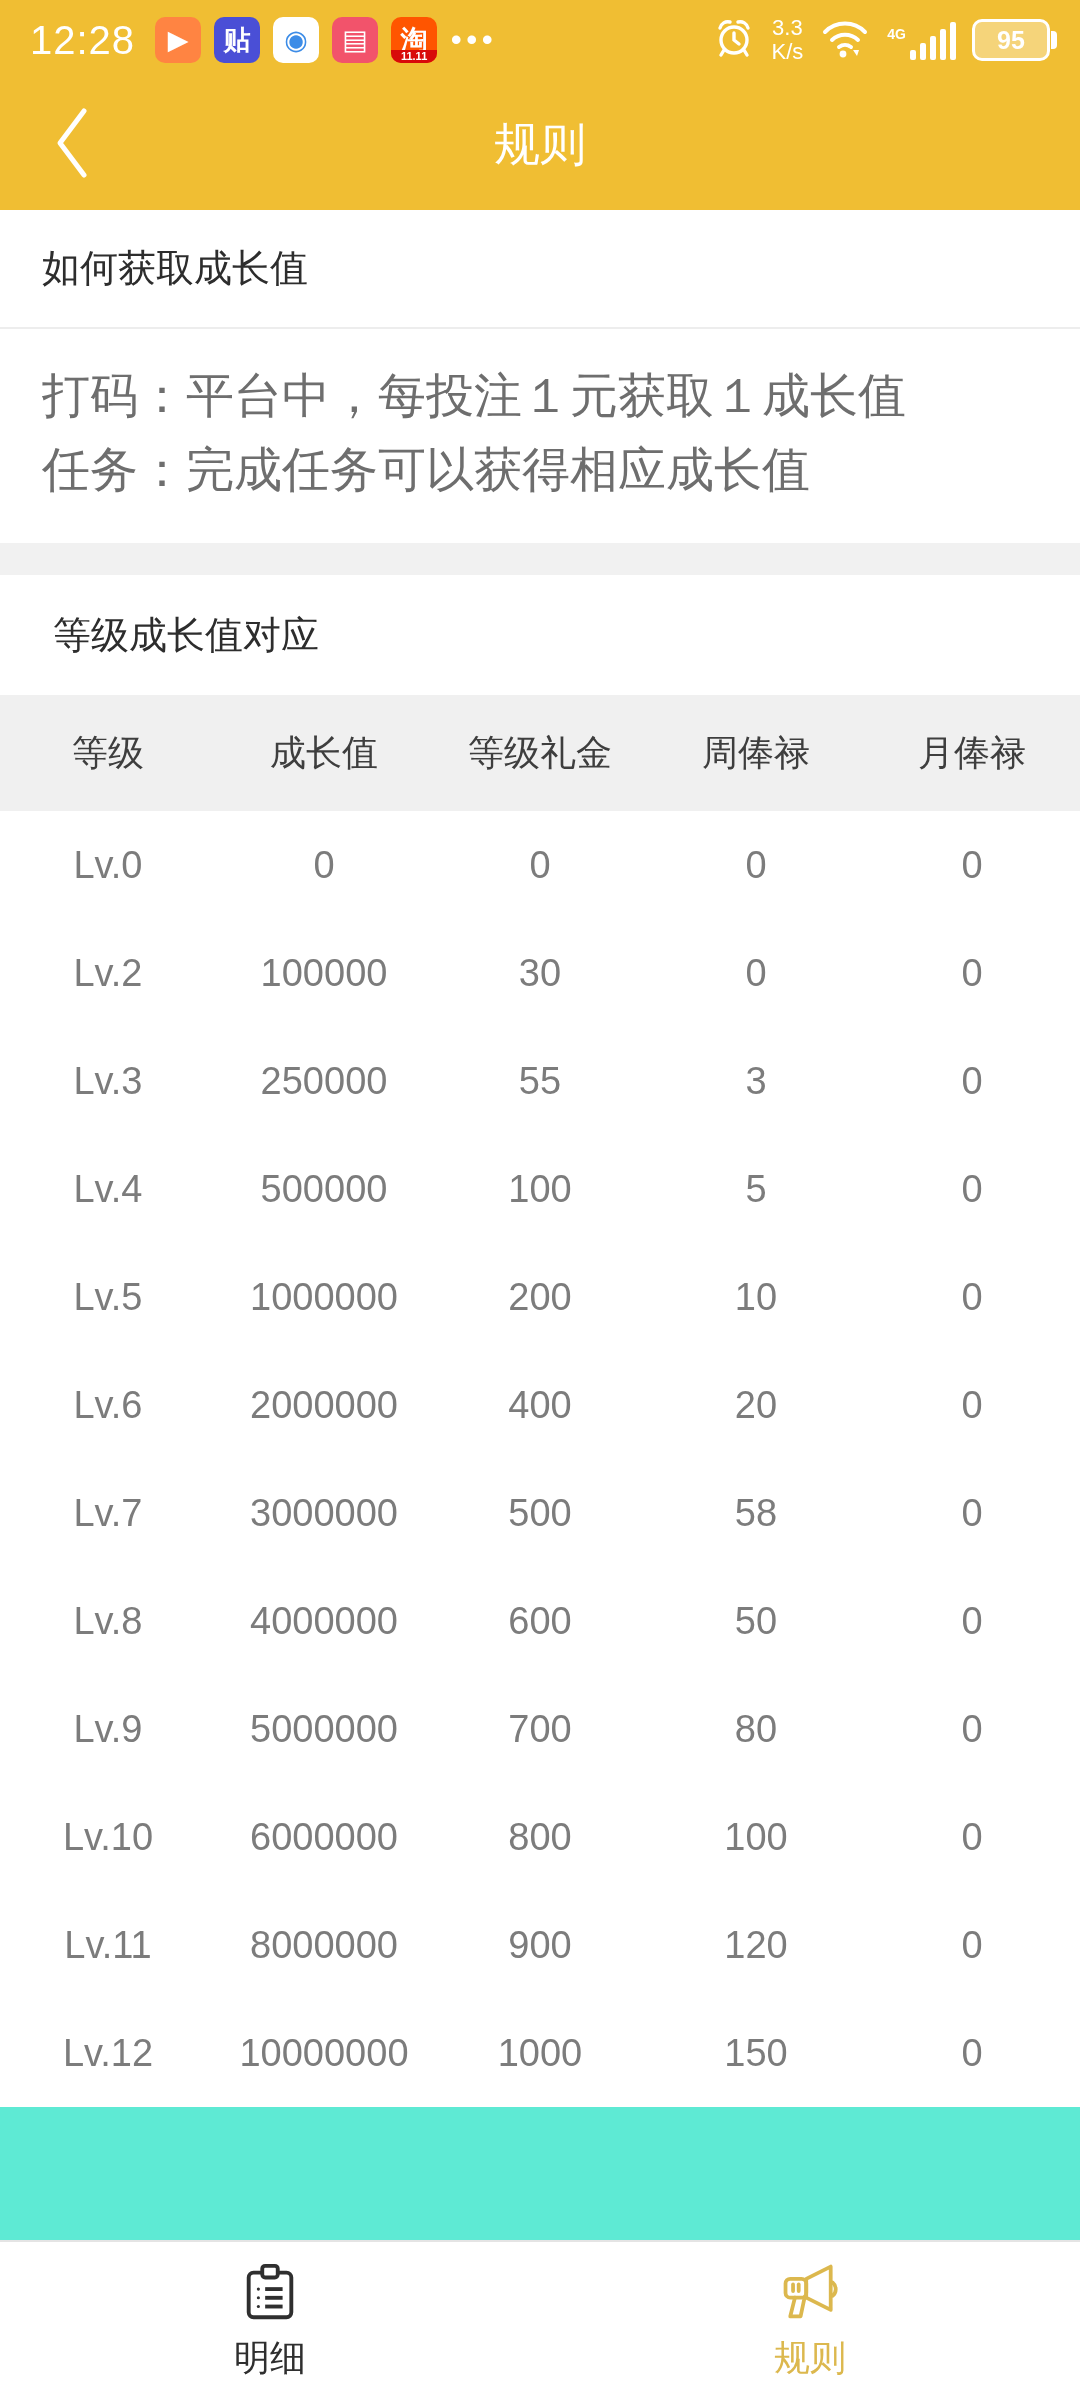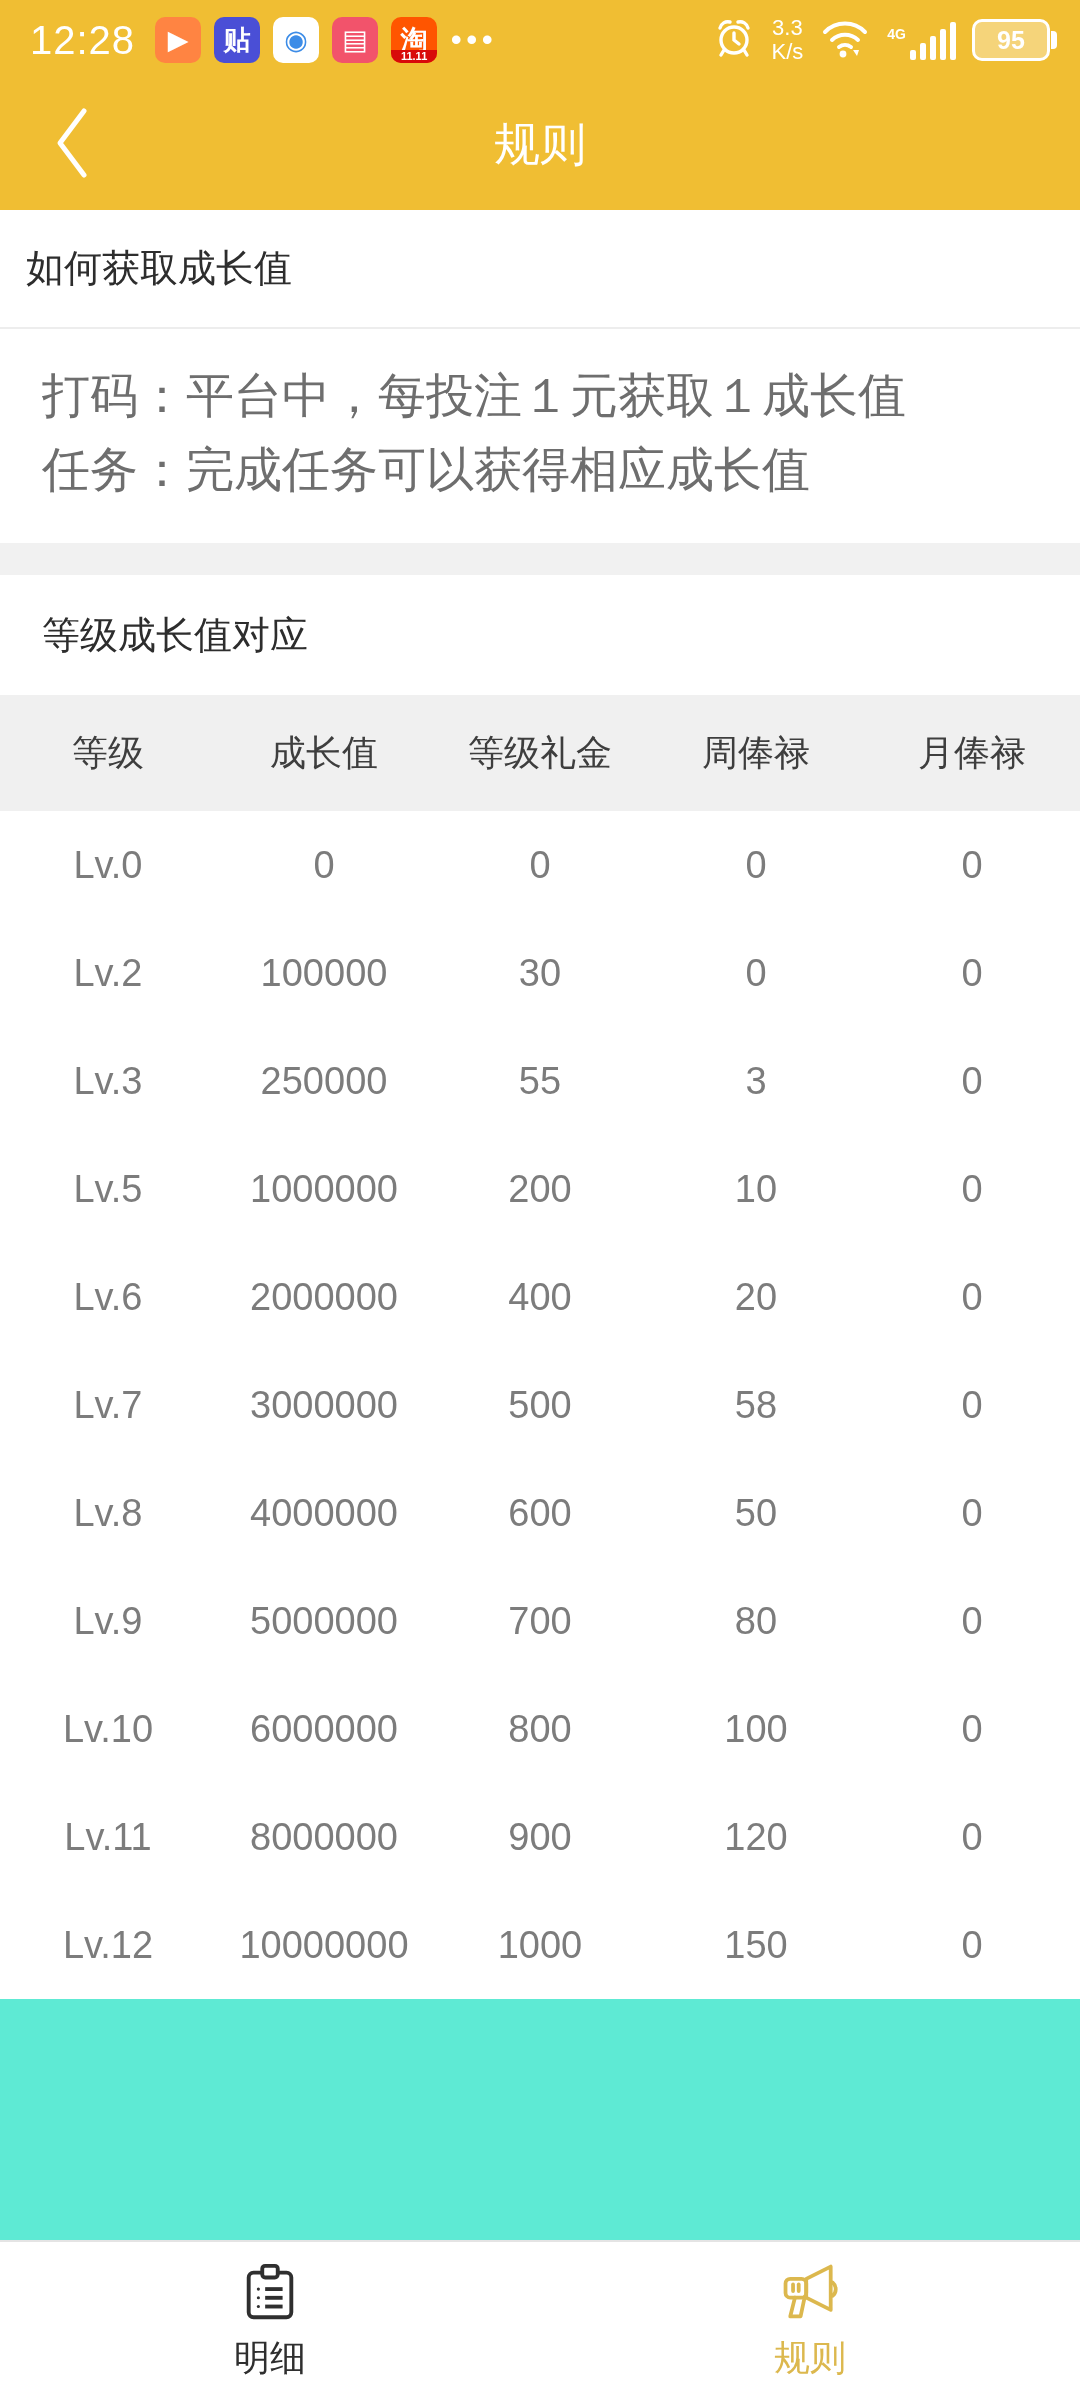--- a/index.html
+++ b/index.html
@@ -44,26 +44,26 @@
   .battery span{font-size:25px;font-weight:700;color:#fff;}
   .battery::after{content:"";position:absolute;right:-10px;top:50%;transform:translateY(-50%);
     width:6px;height:18px;background:#fff;border-radius:0 4px 4px 0;}
 
   .nav-bar{height:130px;position:relative;display:flex;align-items:center;justify-content:center;}
   .back-btn{position:absolute;left:42px;top:50%;transform:translateY(-50%);width:60px;height:80px;
     display:flex;align-items:center;justify-content:center;cursor:pointer;}
   .nav-title{color:#fff;font-size:46px;}
 
   
-  .section-title{font-size:38px;color:var(--heading-text);padding:0 26px;height:119px;
+  .section-title{font-size:38px;color:var(--heading-text);padding:0 42px;height:119px;
     display:flex;align-items:center;border-bottom:2px solid var(--divider);background:#fff;}
   .paragraphs{background:#fff;height:214px;padding:30px 42px 0 42px;}
   .para{font-size:48px;color:var(--body-text);line-height:74px;white-space:nowrap;}
   .band{height:32px;background:var(--band-bg);}
-  .section-title2{font-size:38px;color:var(--heading-text);padding:0 42px;height:120px;
+  .section-title2{font-size:38px;color:var(--heading-text);padding:0 53px;height:120px;
     display:flex;align-items:center;background:#fff;}
 
   table.levels{width:100%;border-collapse:collapse;table-layout:fixed;}
   table.levels thead tr{background:var(--table-header-bg);height:116px;}
   table.levels th{font-size:36px;color:var(--table-header-text);font-weight:500;text-align:center;}
   table.levels tbody tr{height:108px;background:#fff;}
   table.levels td{font-size:38px;color:var(--table-text);text-align:center;}
 
   
   .tab-bar{position:absolute;left:0;bottom:0;width:100%;height:160px;background:#fff;
@@ -191,20 +191,27 @@
           <td>100000</td>
           <td>30</td>
           <td>0</td>
           <td>0</td>
         </tr>
         <tr>
           <td>Lv.3</td>
           <td>250000</td>
           <td>55</td>
           <td>3</td>
+          <td>0</td>
+        </tr>
+        <tr>
+          <td>Lv.4</td>
+          <td>500000</td>
+          <td>100</td>
+          <td>5</td>
           <td>0</td>
         </tr>
         <tr>
           <td>Lv.5</td>
           <td>1000000</td>
           <td>200</td>
           <td>10</td>
           <td>0</td>
         </tr>
         <tr>

